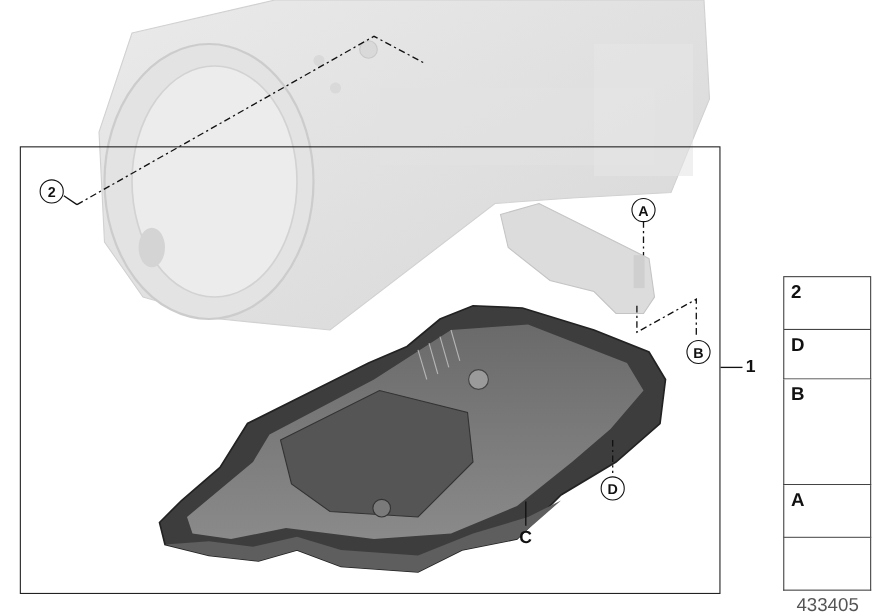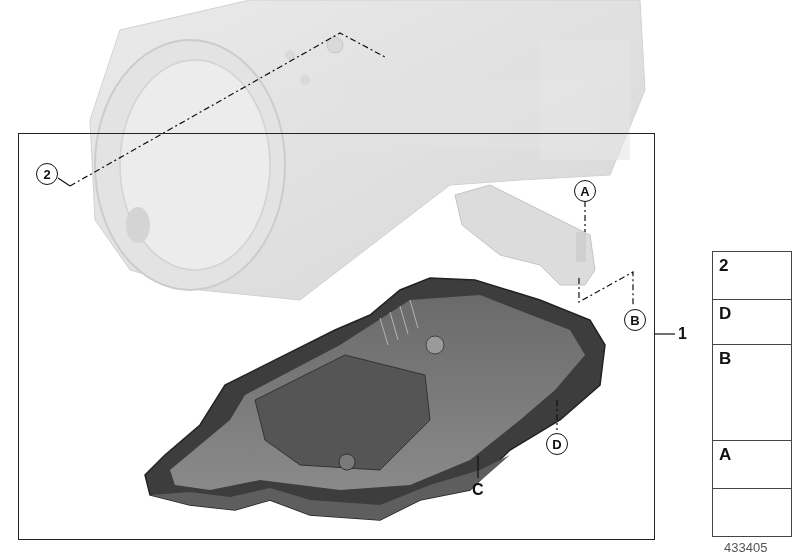--- a/index.html
+++ b/index.html
@@ -5,21 +5,21 @@
   html, body { margin:0; padding:0; background:#ffffff; }
   body { width:800px; height:560px; position:relative; overflow:hidden; font-family:"Liberation Sans", sans-serif; }
   .stage { position:absolute; left:0; top:0; width:800px; height:560px; }
   .frame { position:absolute; left:18px; top:133px; width:637px; height:407px; border:1.5px solid #222; box-sizing:border-box; }
   .callout-circle { position:absolute; width:22px; height:22px; border:1.5px solid #111; border-radius:50%; background:#fff; box-sizing:border-box; display:flex; align-items:center; justify-content:center; font-weight:bold; font-size:13px; color:#111; }
   .callout-letter { position:absolute; font-weight:bold; font-size:16px; color:#111; }
   .legend { position:absolute; left:712px; top:251px; width:80px; }
   .legend-cell { position:relative; border:1px solid #444; box-sizing:border-box; background:#fff; }
   .legend-cell + .legend-cell { border-top:none; }
   .legend-key { position:absolute; left:6px; top:4px; font-weight:bold; font-size:17px; color:#111; }
-  .diagram-id { position:absolute; left:724px; top:540px; font-size:13px; color:#555; }
+  .diagram-id { position:absolute; left:724px; top:540px; font-size:17px; color:#555; }
   svg { position:absolute; left:0; top:0; }
 </style>
 </head>
 <body>
 
 <div class="stage">
 
   <svg width="800" height="560" viewBox="0 0 800 560">
     <defs>
       <linearGradient id="ghost" x1="0" y1="0" x2="1" y2="1">

